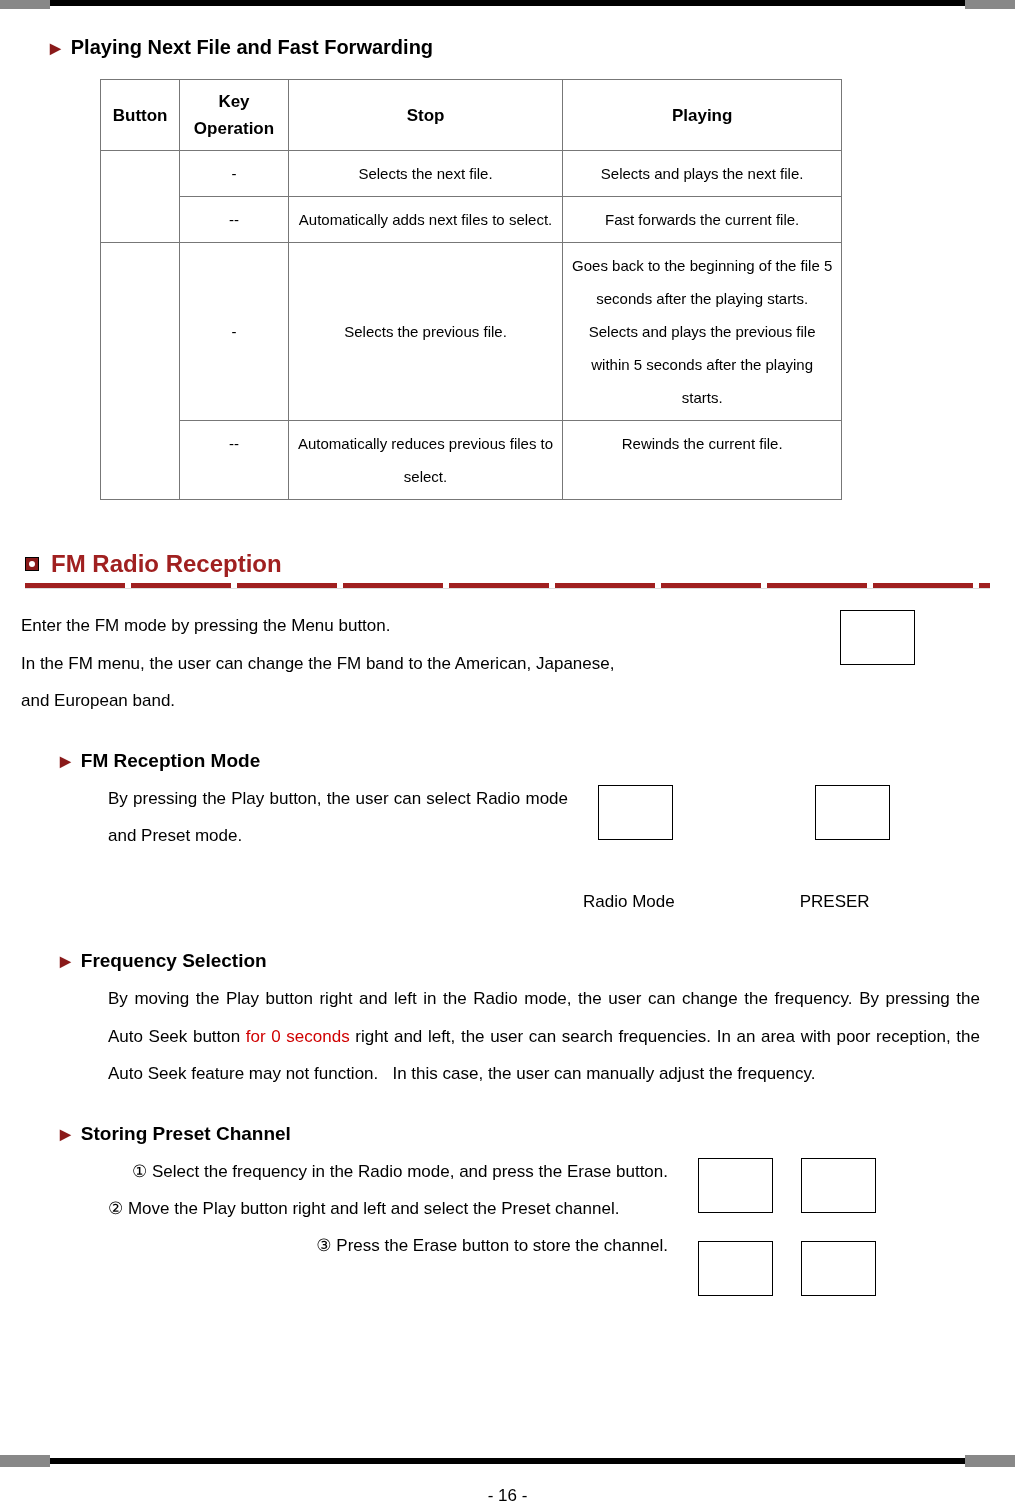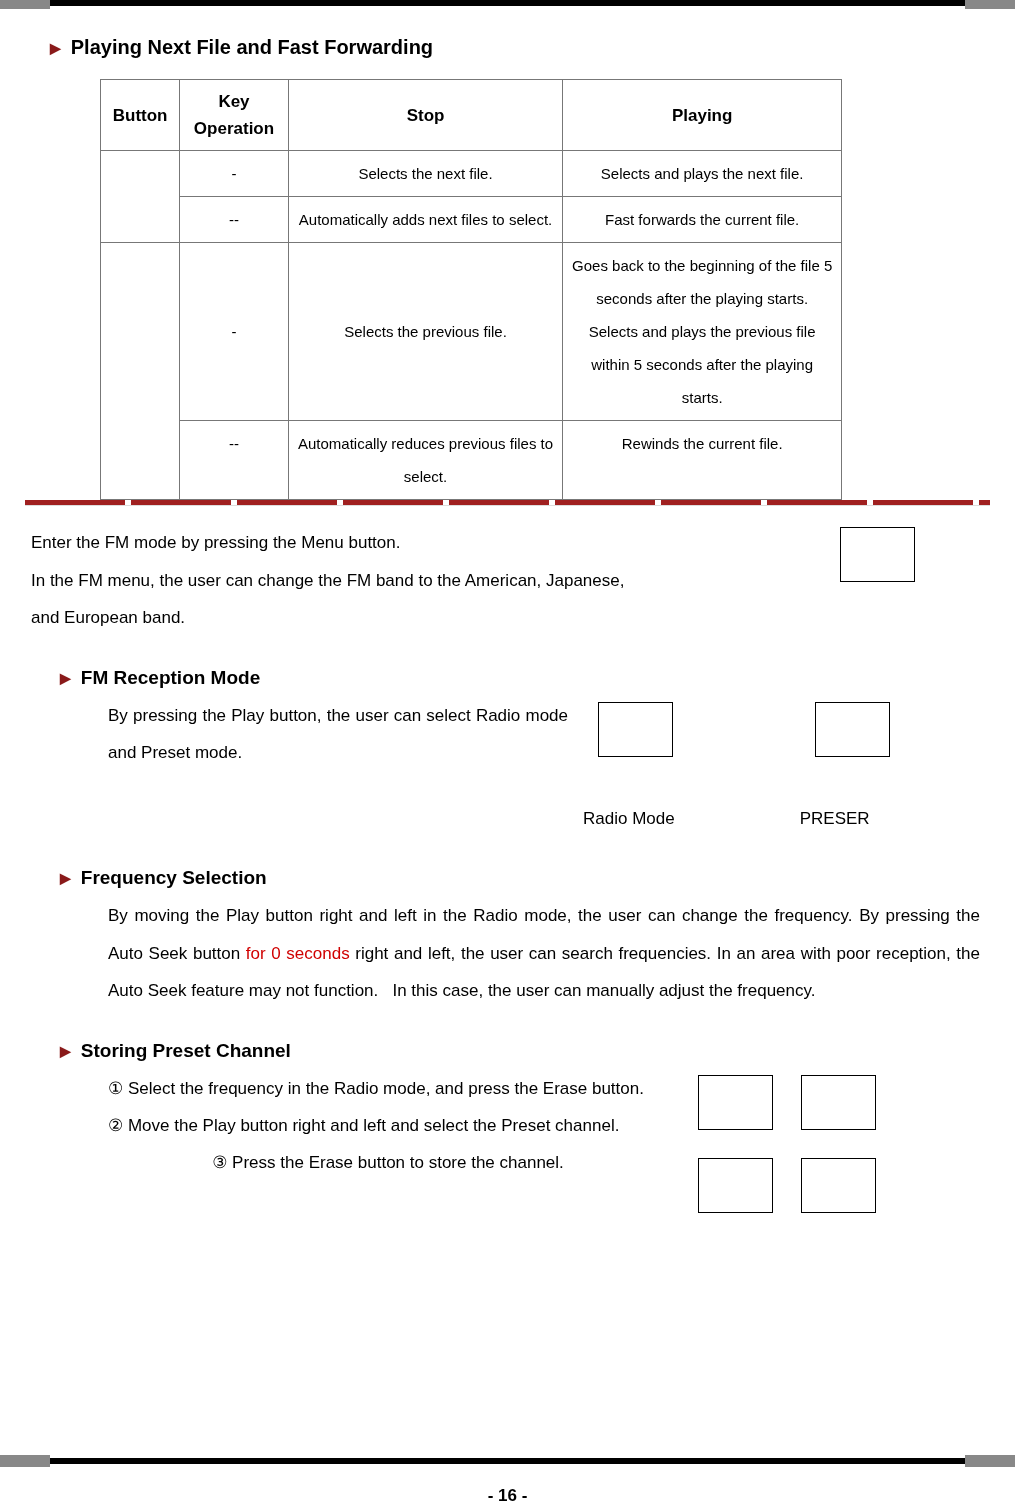--- a/index.html
+++ b/index.html
@@ -100,21 +100,21 @@
     padding: 8px 10px;
   }
   table.key-table th:nth-child(1) { width: 80px; }
   table.key-table th:nth-child(2) { width: 110px; }
   table.key-table th:nth-child(3) { width: 310px; }
   table.key-table th:nth-child(4) { width: 320px; margin-left: 37px; }
 
   .fm-intro {
     font-size: 17px;
     line-height: 2.2;
-    margin-left: 11px;
+    margin-left: 1px;
     display: flex;
     justify-content: space-between;
   }
   .fm-intro-text { flex: 1; padding-right: 20px; }
   .small-box {
     border: 1.5px solid #000;
     width: 75px;
     height: 55px;
     display: inline-block;
   }
@@ -164,21 +164,21 @@
     padding-top: 5px;
   }
   .page-num {
     text-align: center;
     font-size: 17px;
     margin-top: 22px;
   }
   .footer-wrap {
     position: absolute;
     bottom: 0;
-    left: 0; right: 0; font-weight: bold;
+    left: 0; right: 0;
   }
 </style>
 </head>
 <body>
 
 <div class="top-border">
   <div class="corner-box-tl"></div>
   <div class="corner-box-tr"></div>
 </div>
 
@@ -215,20 +215,24 @@
       <td>Goes back to the beginning of the file 5 seconds after the playing starts. Selects and plays the previous file within 5 seconds after the playing starts.</td>
     </tr>
     <tr>
       <td style="vertical-align:top;">--</td>
       <td>Automatically reduces previous files to select.</td>
       <td style="vertical-align:top;">Rewinds the current file.</td>
     </tr>
   </tbody>
     </table>
 
+  <div class="main-heading">
+    <span class="heading-bullet"></span>
+    <span>FM Radio Reception</span>
+  </div>
   <div class="red-ruler"></div>
 
   <div class="fm-intro">
     <div class="fm-intro-text">
       <div>Enter the FM mode by pressing the Menu button.</div>
       <div>In the FM menu, the user can change the FM band to the American, Japanese,</div>
       <div>and European band.</div>
     </div>
     <div style="padding-right:80px; padding-top:3px;">
       <div class="small-box"></div>
@@ -260,23 +264,23 @@
   <div class="section-body">
     <span>By moving the Play button right and left in the Radio mode, the user can change the frequency. By pressing the Auto Seek button </span><span class="red-inline">for 0 seconds</span><span> right and left, the user can search frequencies. In an area with poor reception, the Auto Seek feature may not function.&nbsp;&nbsp;&nbsp;In this case, the user can manually adjust the frequency.</span>
   </div>
 
   <div class="sub-heading2">
     <span class="arrow">▶</span>
     <span>Storing Preset Channel</span>
   </div>
   <div class="section-body preset-row">
     <div class="preset-text">
-      <div style="text-align:left; text-indent:-20px; padding-left:20px;">① Select the frequency in the Radio mode, and press the Erase button.</div>
+      <div style="text-align:right; text-indent:-20px; padding-left:20px;">① Select the frequency in the Radio mode, and press the Erase button.</div>
       <div style="text-align:left; text-indent:-20px; padding-left:20px;">② Move the Play button right and left and select the Preset channel.</div>
-      <div style="text-align:center; text-indent:-20px; padding-left:20px;">③ Press the Erase button to store the channel.</div>
+      <div style="text-align:right; text-indent:-20px; padding-left:20px;">③ Press the Erase button to store the channel.</div>
     </div>
     <div class="quad-boxes">
       <div class="small-box"></div>
       <div class="small-box"></div>
       <div class="small-box"></div>
       <div class="small-box"></div>
     </div>
   </div>
 
 </div>

